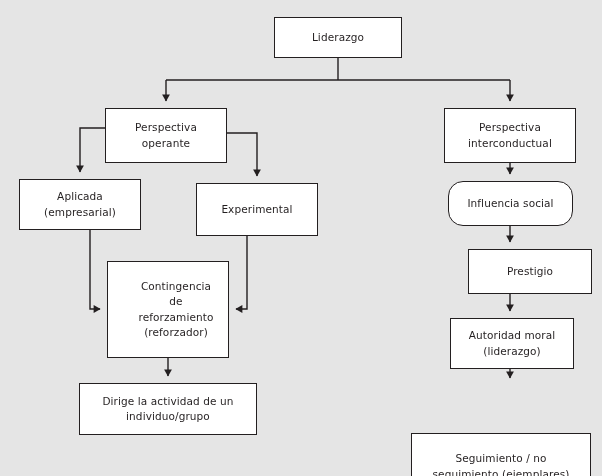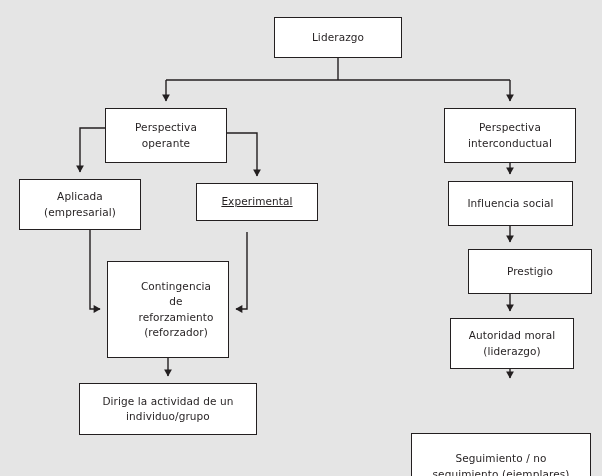--- a/index.html
+++ b/index.html
@@ -45,22 +45,22 @@
   .node .node-label {
     display: block;
     width: 100%;
     white-space: pre-line;
   }
   
   #node-liderazgo        { left: 274px; top: 17px;  width: 128px; height: 41px; }
   #node-persp-operante   { left: 105px; top: 108px; width: 122px; height: 55px; }
   #node-persp-inter      { left: 444px; top: 108px; width: 132px; height: 55px; }
   #node-aplicada         { left: 19px;  top: 179px; width: 122px; height: 51px; }
-  #node-experimental     { left: 196px; top: 183px; width: 122px; height: 38px; text-decoration: underline; }
-  #node-influencia       { left: 448px; top: 181px; width: 125px; height: 45px; }
+  #node-experimental     { left: 196px; top: 183px; width: 122px; height: 53px; }
+  #node-influencia       { left: 448px; top: 181px; width: 125px; height: 45px; border-radius: 15px; }
   #node-contingencia     { left: 107px; top: 261px; width: 122px; height: 97px; padding-left: 20px; }
   #node-prestigio        { left: 468px; top: 249px; width: 124px; height: 45px; }
   #node-autoridad        { left: 450px; top: 318px; width: 124px; height: 51px; }
   #node-dirige           { left: 79px;  top: 383px; width: 178px; height: 52px; }
   #node-seguimiento      { left: 411px; top: 385px; width: 180px; height: 67px; margin-top: 48px; }
 </style>
 </head>
 <body>
 
 <div id="diagram-root">

